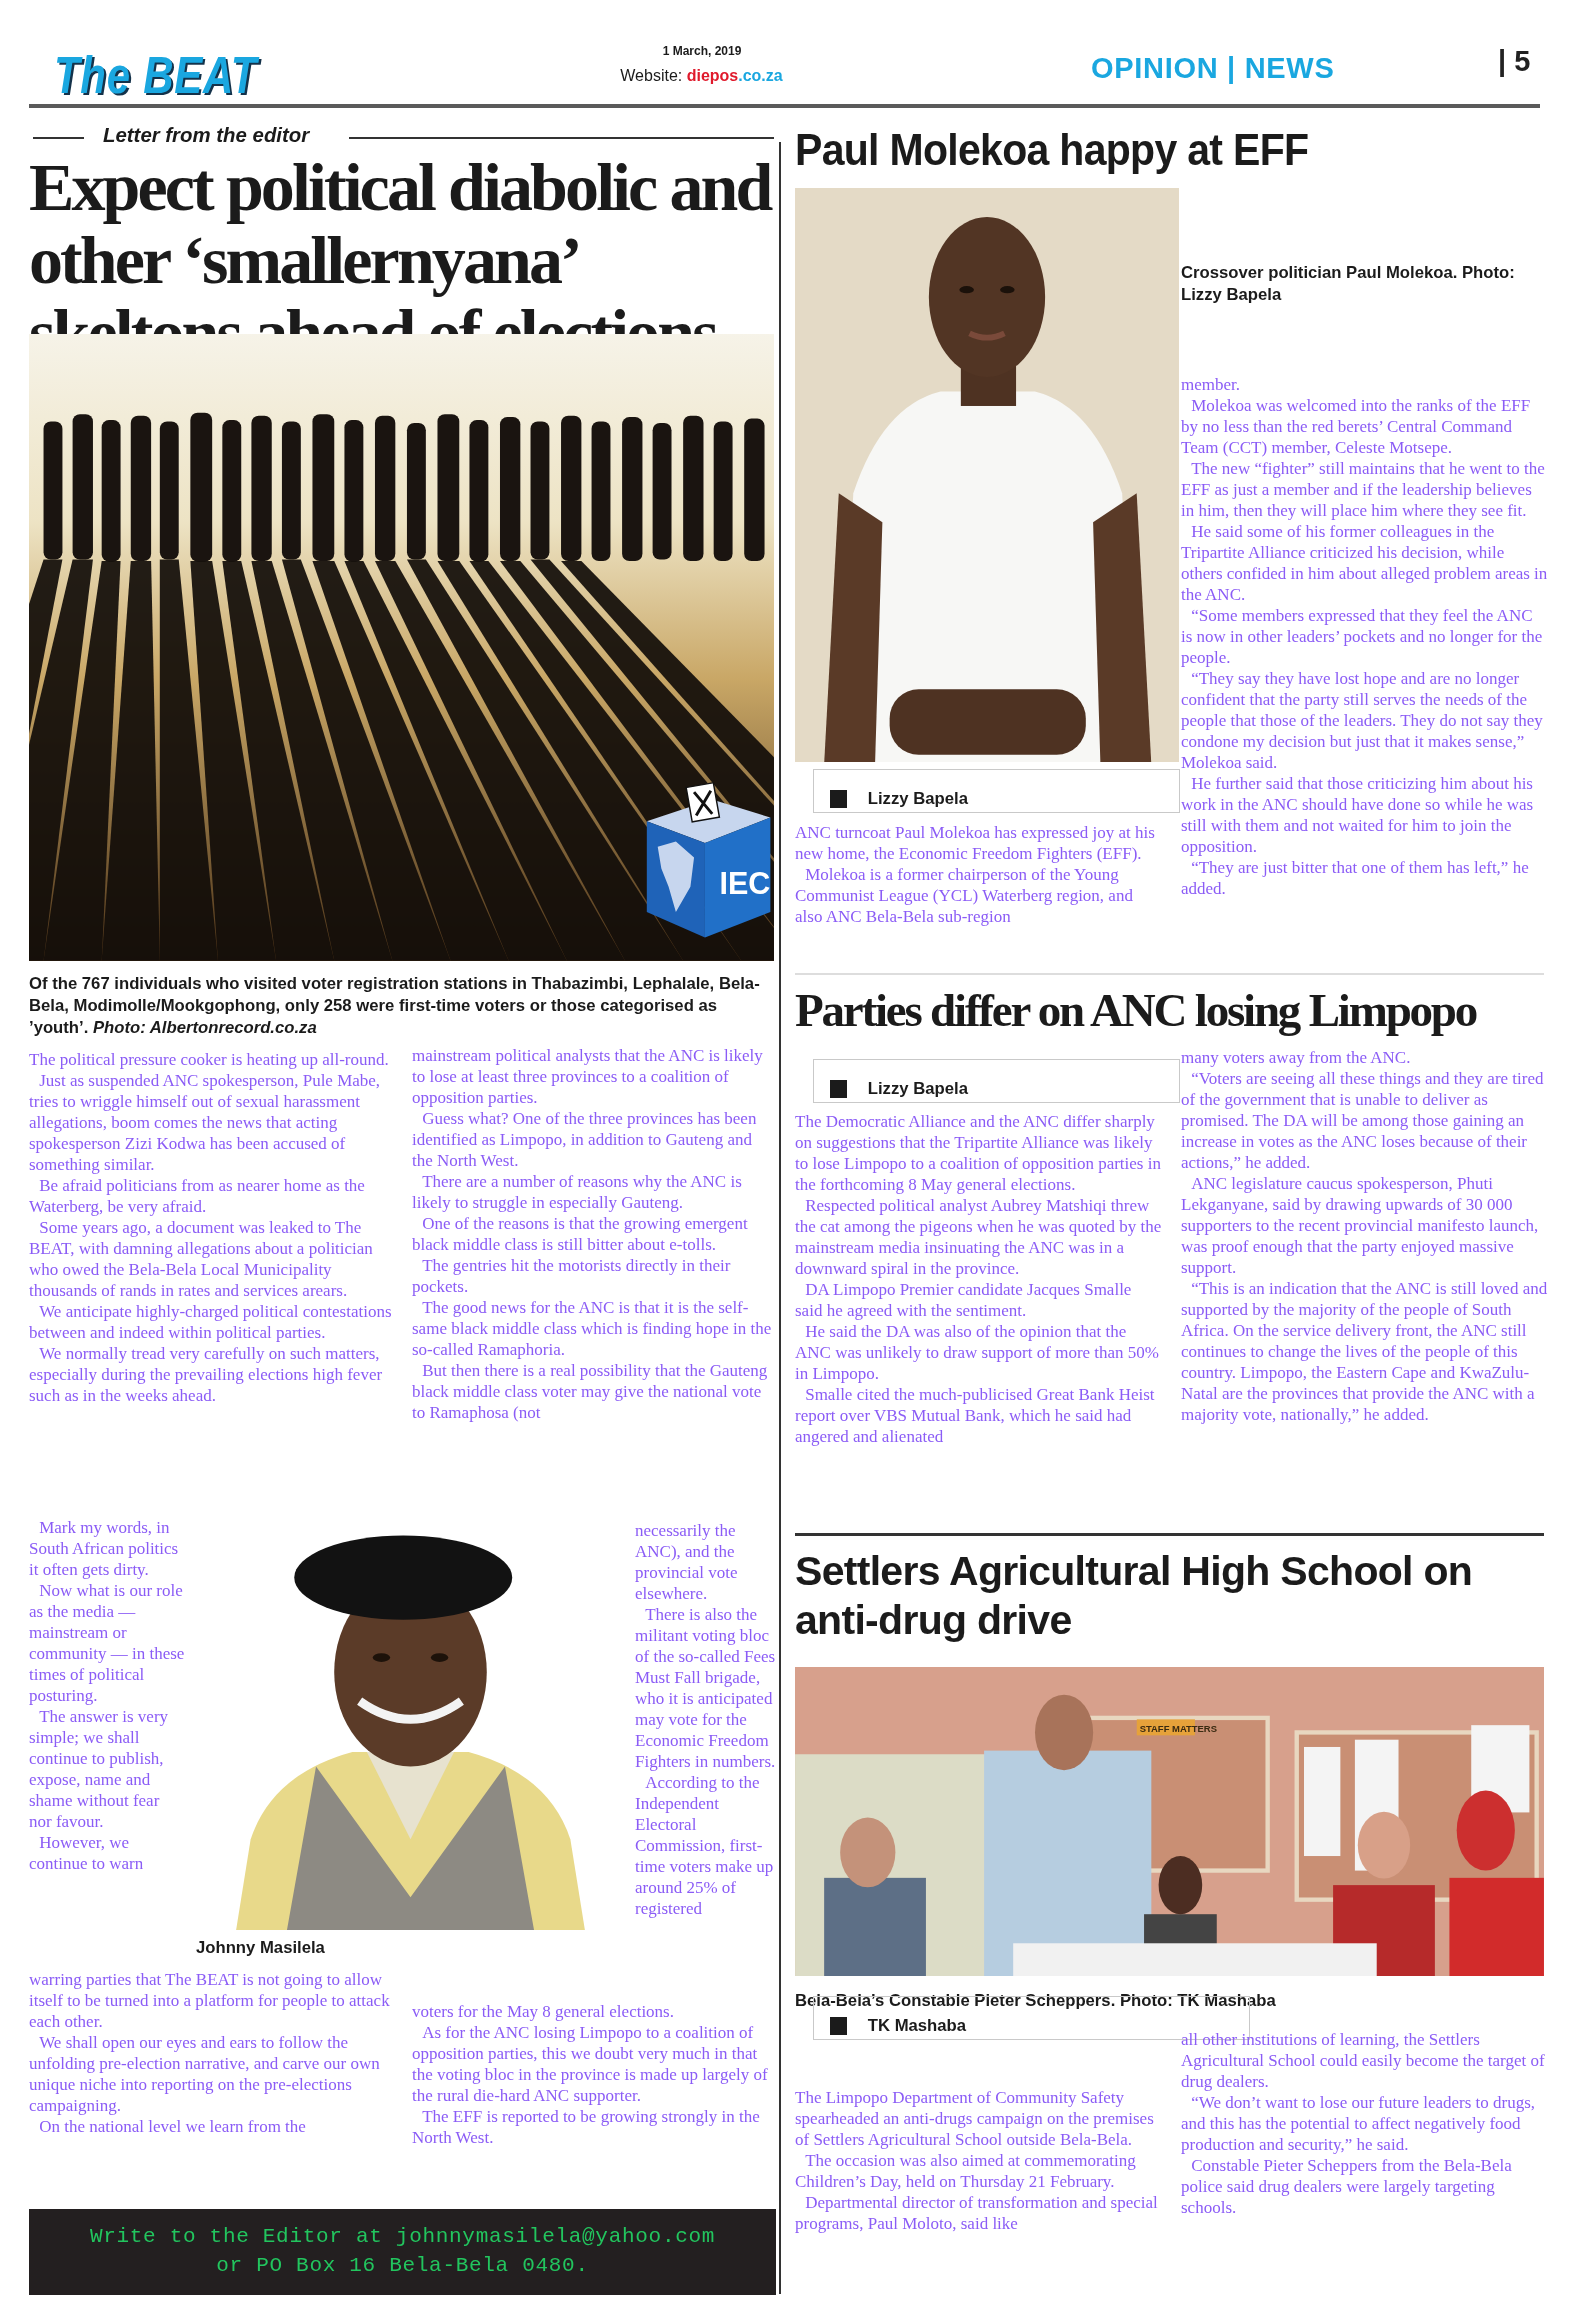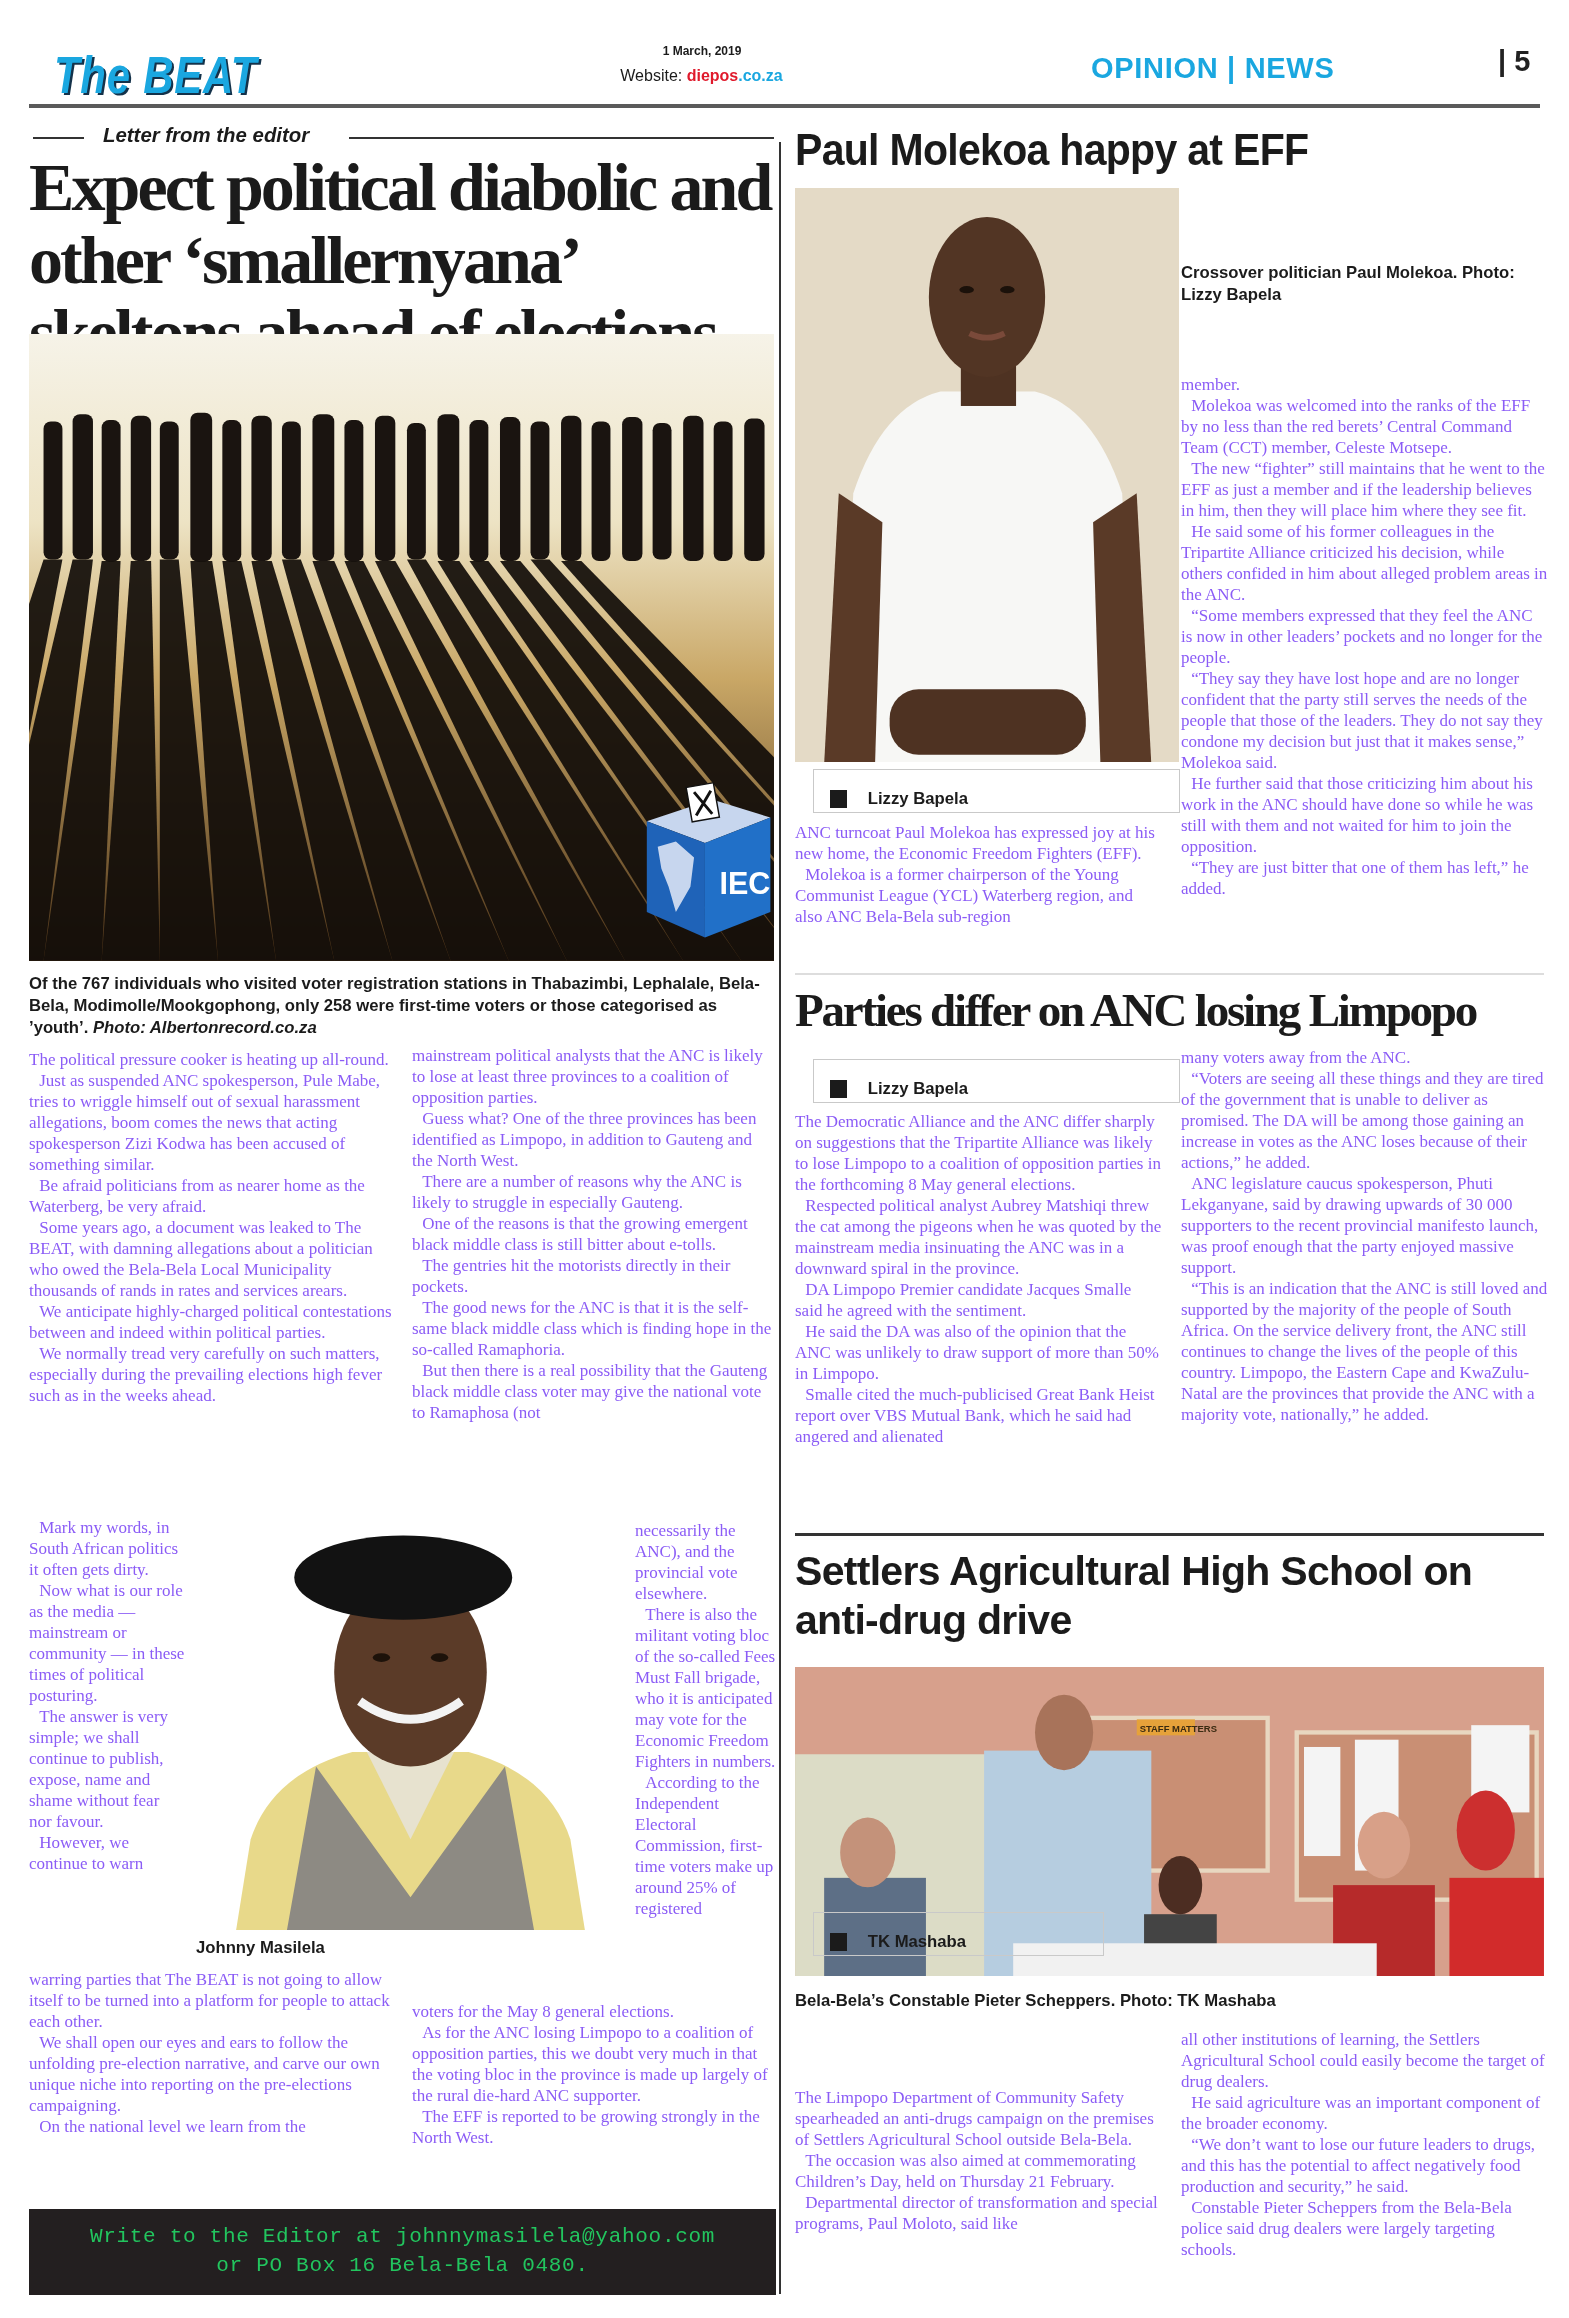--- a/index.html
+++ b/index.html
@@ -67,21 +67,21 @@
   .headline3 { left: 795px; top: 983px; font-family: "Liberation Serif", serif; font-size: 47px; letter-spacing: -2.2px; }
   .byline4 { left: 795px; top: 1059px; width: 367px; }
   .colD1 { left: 795px; top: 1111px; width: 367px; }
   .colD2 { left: 1181px; top: 1047px; width: 367px; }
 
   .rule-mid2 { left: 795px; top: 1533px; width: 749px; height: 2.9px; background: #333; }
   .headline4 { left: 795px; top: 1547px; width: 749px; font-family: "Liberation Sans", sans-serif; font-weight: 700; font-size: 41px;
                line-height: 49px; letter-spacing: -0.7px; }
   .photo4 { left: 795px; top: 1667px; width: 749px; height: 309px; overflow: hidden; background: #d89e8a; }
   .caption4 { left: 795px; top: 1991px; font-family: "Liberation Sans", sans-serif; font-weight: 700; font-size: 16.7px; }
-  .byline5 { left: 795px; top: 1912px; width: 291px; }
+  .byline5 { left: 795px; top: 1996px; width: 437px; }
   .colE1 { left: 795px; top: 2087px; width: 367px; }
   .colE2 { left: 1181px; top: 2029px; width: 367px; }
 </style>
 </head>
 <body>
 
 <header>
   <div class="abs logo">The BEAT</div>
   <div class="abs date">1 March, 2019</div>
   <div class="abs website">
@@ -331,18 +331,17 @@
     <span class="sq"></span>
     <span>TK Mashaba</span>
   </div>
   <div class="abs body colE1">
     <p>The Limpopo Department of Community Safety spearheaded an anti-drugs campaign on the premises of Settlers Agricultural School outside Bela-Bela.</p>
     <p>The occasion was also aimed at commemorating Children’s Day, held on Thursday 21 February.</p>
     <p>Departmental director of transformation and special programs, Paul Moloto, said like</p>
   </div>
   <div class="abs body colE2">
     <p>all other institutions of learning, the Settlers Agricultural School could easily become the target of drug dealers.</p>
-    <p>He said agriculture was an important component of the broader economy.</p>
     <p>“We don’t want to lose our future leaders to drugs, and this has the potential to affect negatively food production and security,” he said.</p>
     <p>Constable Pieter Scheppers from the Bela-Bela police said drug dealers were largely targeting schools.</p>
   </div>
 </section>
 
 
 </body></html>

